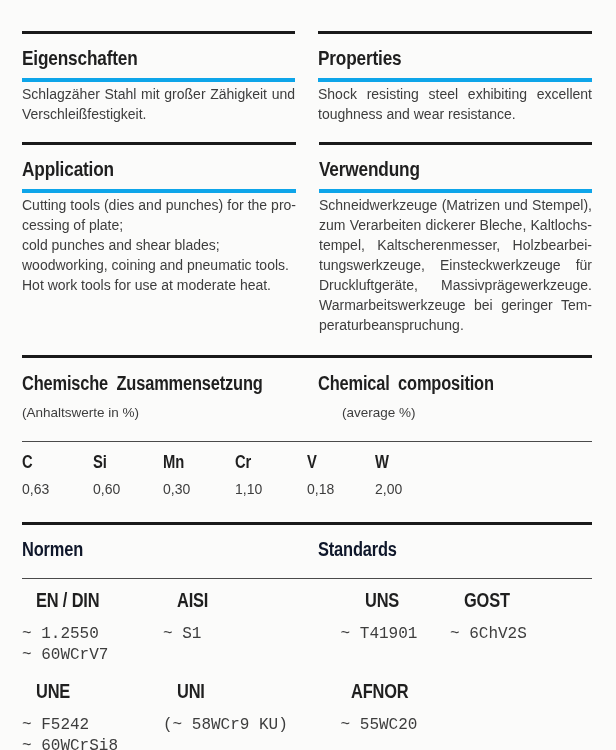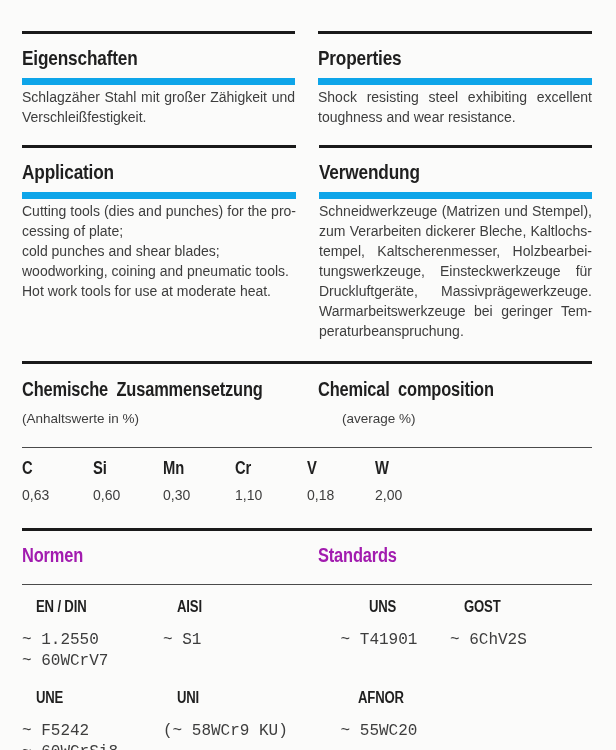--- a/index.html
+++ b/index.html
@@ -23,21 +23,21 @@
   .tworow .col.de { width: 273px; }
   .tworow .col.en { width: 274px; }
 
   
   .hd {
     margin-top: 13px;
     font-size: 21px;
     line-height: 22px;
     font-weight: 700;
     color: #1f1f1f;
-    border-bottom: 7px solid #0ea5e9;
+    border-bottom: 4px solid #0ea5e9;
     padding-bottom: 9px;
   }
   .cond {
     display: inline-block;
     transform: scaleX(0.82);
     transform-origin: 0 50%;
     white-space: nowrap;
     letter-spacing: -0.2px;
   }
   .hd2 .cond, .hd3 .cond { word-spacing: 5px; }
@@ -62,29 +62,29 @@
   .el-row { display: flex; }
   .el-cell { font-size: 18px; line-height: 20px; font-weight: 700; color: #1f1f1f; }
   .el-val { font-size: 14px; line-height: 16px; margin-top: 9px; }
   .w0 { width: 71px; } .w1 { width: 70px; } .w2 { width: 72px; }
   .w3 { width: 72px; } .w4 { width: 68px; } .w5 { flex: 1; }
   .el-pad { height: 25px; }
 
   
   .norm-heads { display: flex; margin-top: 13px; border-bottom: 1px solid #4a4a4a; padding-bottom: 17px; }
   .norm-heads .h-left { width: 296px; }
-  .hd3 { font-size: 20px; line-height: 23px; font-weight: 700; color: #a21caf; }
+  .hd3 { font-size: 20px; line-height: 23px; font-weight: 700; color: #0f172a; }
   .std-row { display: flex; margin-top: 12px; }
   .std-cell { }
   .std-cell.c0 { width: 141px; }
   .std-cell.c1 { width: 145px; }
   .std-cell.c2 { width: 142px; text-align: center; }
   .std-cell.c3 { flex: 1; }
   .std-label {
-    font-size: 16px; line-height: 19px; font-weight: 700; color: #1f1f1f;
+    font-size: 20px; line-height: 19px; font-weight: 700; color: #1f1f1f;
     padding-left: 14px;
   }
   .std-vals { margin-top: 14px; font-size: 16px; line-height: 21px; font-family: Liberation Mono, monospace; }
   .std-val { display: block; }
 </style>
 </head>
 <body>
 
 <div class="page" style="--bg: #fbfbfa; --text: #3d3d3d; --line: #1a1a1a;">
 

